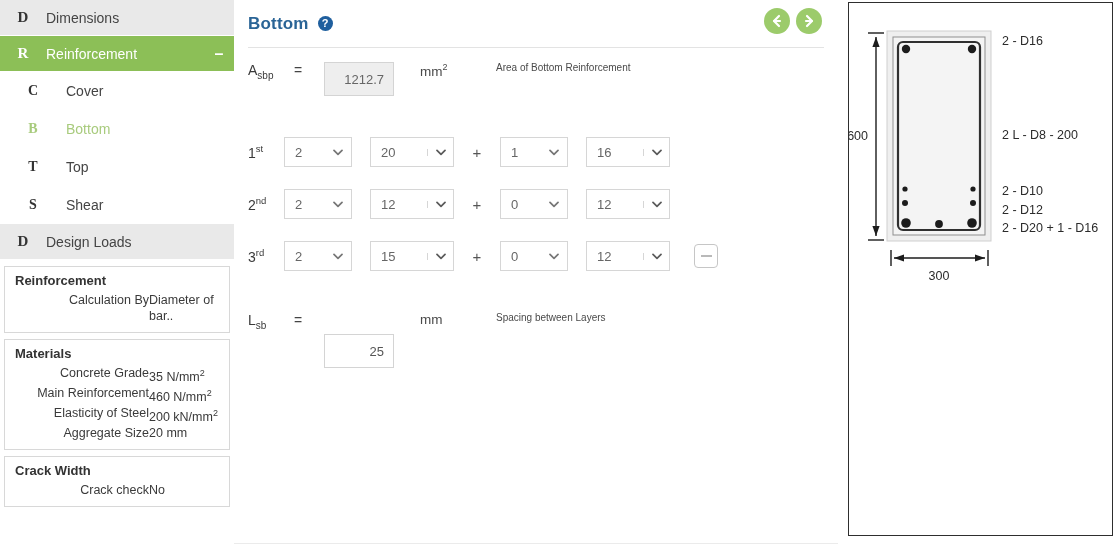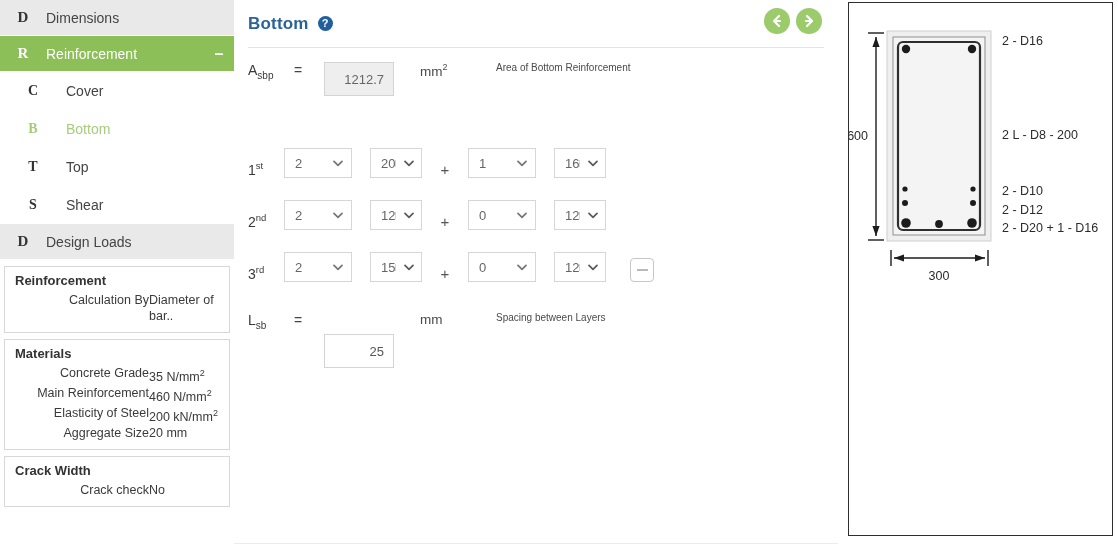--- a/index.html
+++ b/index.html
@@ -125,42 +125,42 @@
     text-align: right; padding: 16px 9px;
     font-family: "Liberation Sans", sans-serif;
   }
   .txt-input.editable { background: #ffffff; color: #555; margin-top: 22px; }
   .unit { width: 76px; margin-left: 26px; font-size: 13.5px; color: #4a4a4a; }
   .unit sup { font-size: 9px; }
   .desc { font-size: 10px; color: #4a4a4a; }
 
   
   .sel-block { margin-top: 30px; }
-  .sel-row { display: flex; align-items: flex-end; height: 52px; }
+  .sel-row { display: flex; align-items: center; height: 52px; }
   .ord {
     width: 36px; font-size: 14px; color: #3a3a3a;
   }
   .ord sup { font-size: 9.5px; }
   .sel {
     position: relative;
     height: 30px;
     border: 1px solid #d6d6d6;
     background: #ffffff;
     display: flex; align-items: center;
     font-size: 13px; color: #666;
     cursor: pointer;
   }
   .sel .val { padding-left: 10px; flex: 1; }
   .sel .caret {
     width: 26px; display: flex;
     align-items: center; justify-content: center;
   }
   .sel.split .caret { border-left: 1px solid #d6d6d6; }
   .sel-a { width: 68px; }
-  .sel-b { width: 52px; margin-left: 18px; }
+  .sel-b { width: 84px; margin-left: 18px; }
   .plus {
     width: 46px; text-align: center;
     font-size: 15px; color: #555;
   }
   .minus-btn {
     width: 24px; height: 24px; margin-left: 24px;
     border: 1px solid #c6c6c6; border-radius: 4px;
     display: flex; align-items: center; justify-content: center;
     cursor: pointer; background: #fff;
   }

